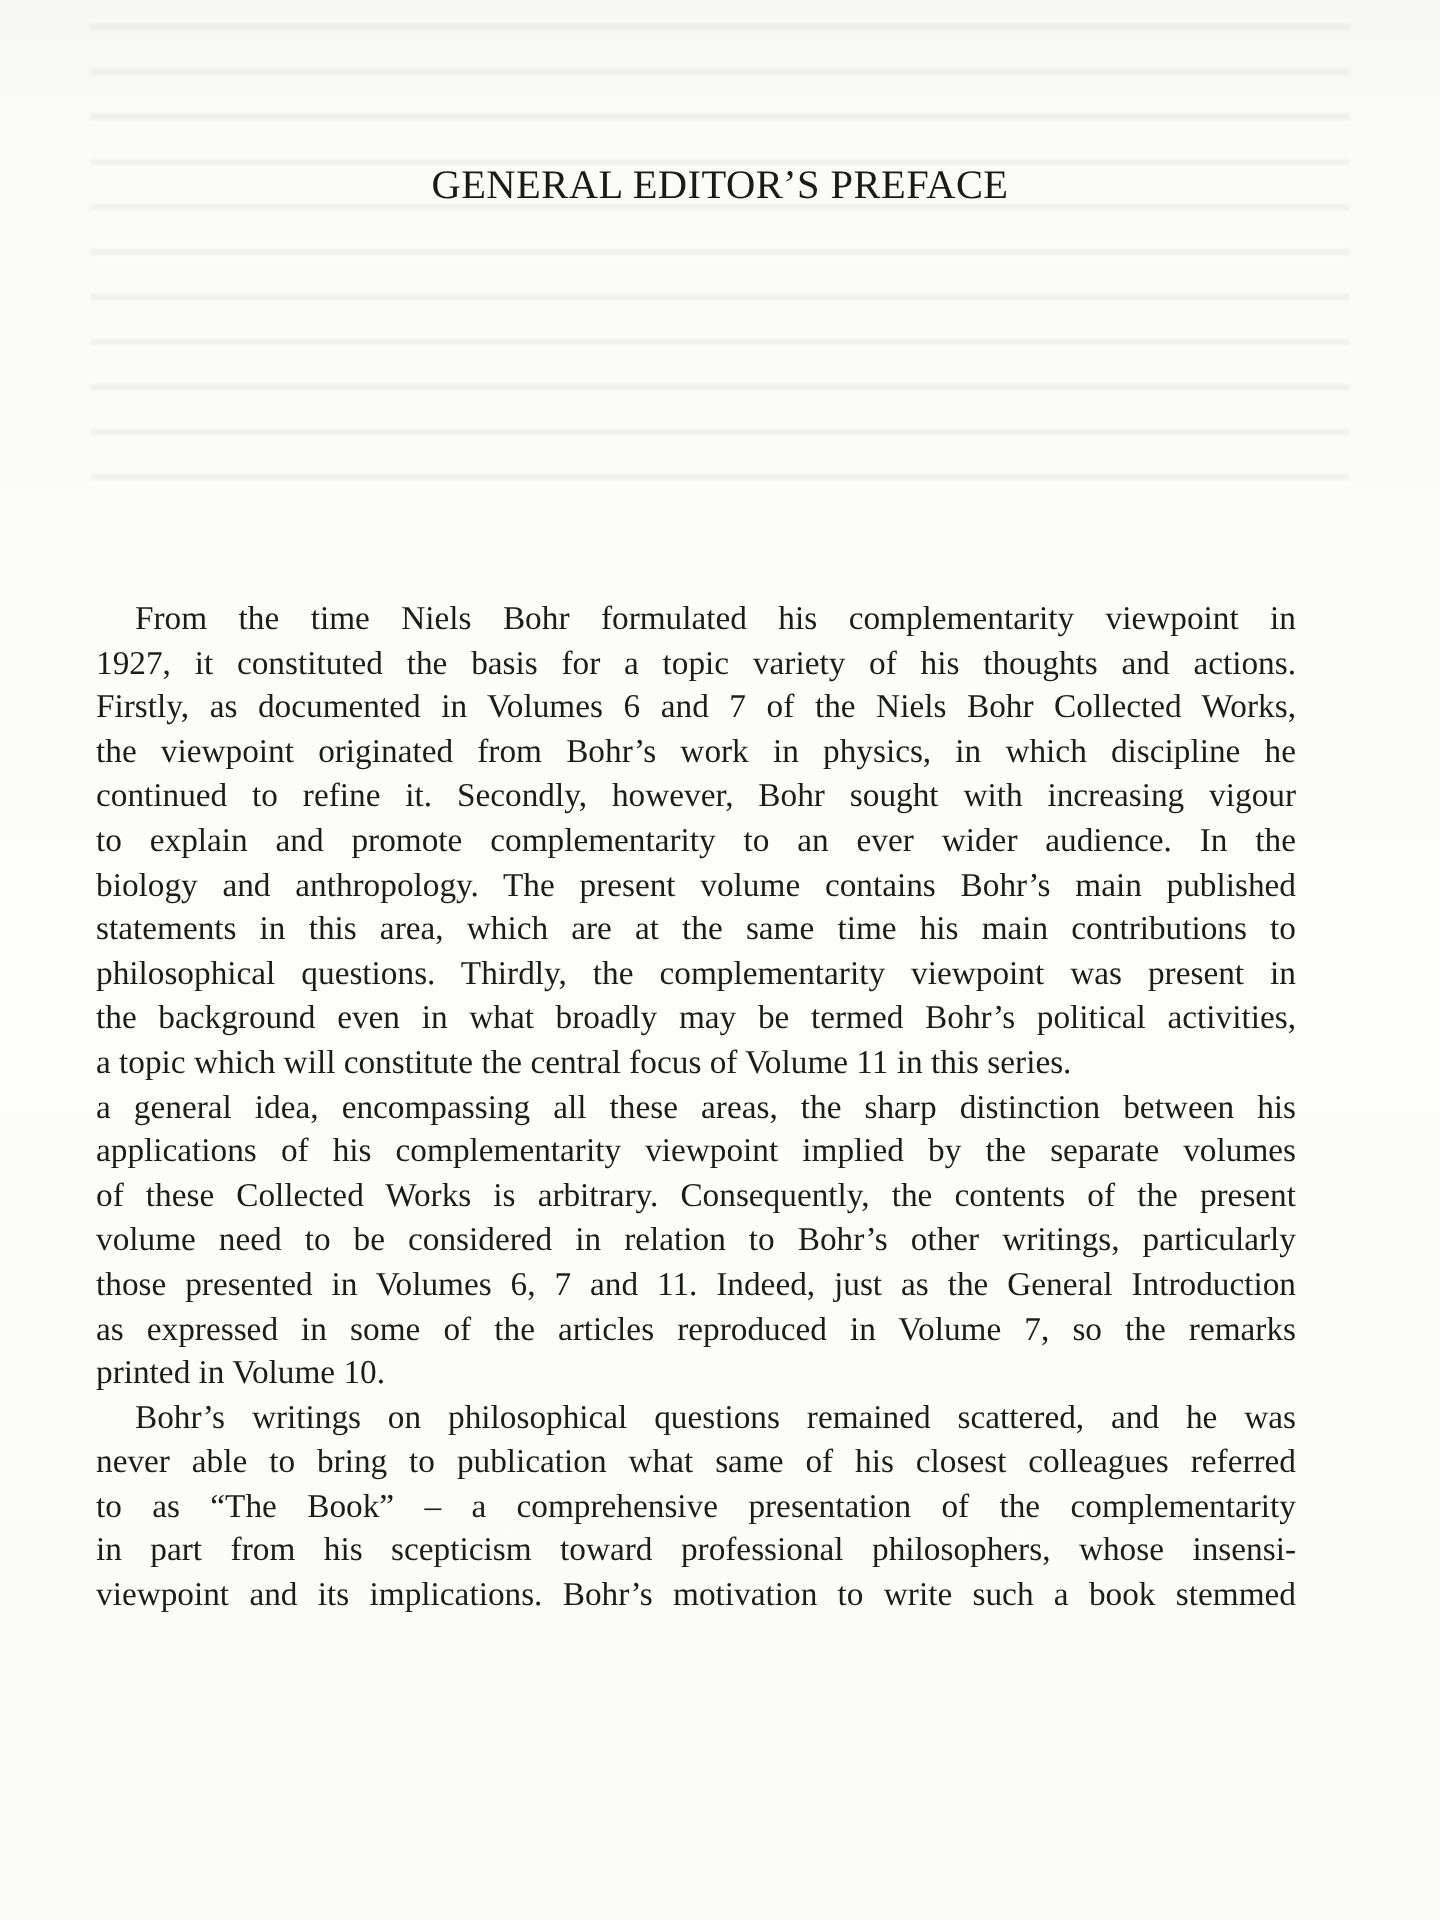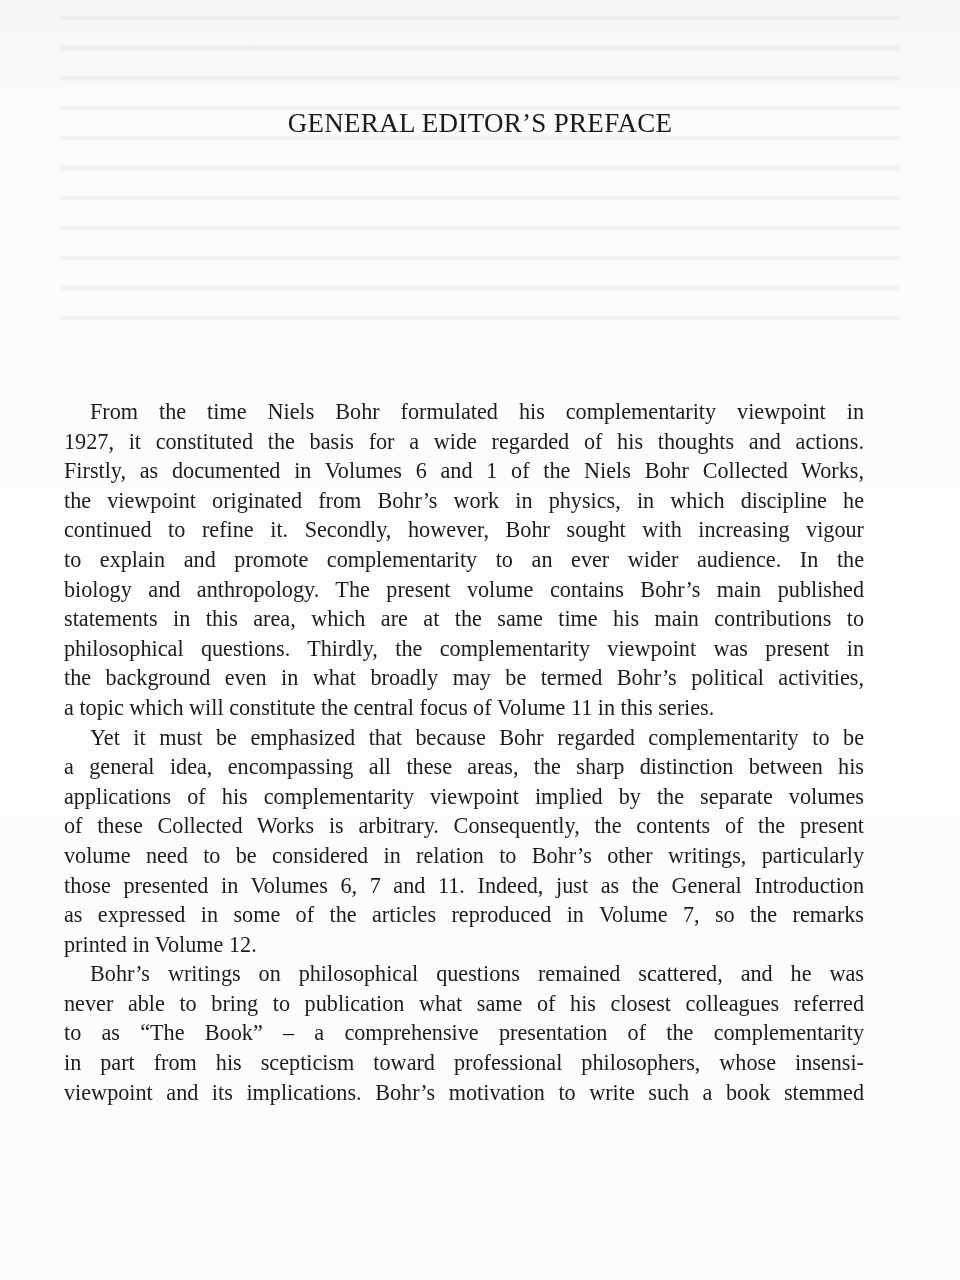--- a/index.html
+++ b/index.html
@@ -74,41 +74,40 @@
 
 <div class="page">
   <div class="bleed"></div>
 
   <h1 class="title">GENERAL EDITOR’S PREFACE</h1>
 
   <div class="body-text">
 
     <div>
       <span class="line indent">From the time Niels Bohr formulated his complementarity viewpoint in</span>
-      <span class="line">1927, it constituted the basis for a wide regarded of his thoughts and actions.</span>
-      <span class="line">Firstly, as documented in Volumes 6 and 1 of the Niels Bohr Collected Works,</span>
+      <span class="line">1927, it constituted the basis for a topic variety of his thoughts and actions.</span>
+      <span class="line">Firstly, as documented in Volumes 6 and 7 of the Niels Bohr Collected Works,</span>
       <span class="line">the viewpoint originated from Bohr’s work in physics, in which discipline he</span>
       <span class="line">continued to refine it. Secondly, however, Bohr sought with increasing vigour</span>
       <span class="line">to explain and promote complementarity to an ever wider audience. In the</span>
       <span class="line">biology and anthropology. The present volume contains Bohr’s main published</span>
       <span class="line">statements in this area, which are at the same time his main contributions to</span>
       <span class="line">philosophical questions. Thirdly, the complementarity viewpoint was present in</span>
       <span class="line">the background even in what broadly may be termed Bohr’s political activities,</span>
       <span class="line last">a topic which will constitute the central focus of Volume 11 in this series.</span>
     </div>
 
     <div>
-      <span class="line indent">Yet it must be emphasized that because Bohr regarded complementarity to be</span>
       <span class="line">a general idea, encompassing all these areas, the sharp distinction between his</span>
       <span class="line">applications of his complementarity viewpoint implied by the separate volumes</span>
       <span class="line">of these Collected Works is arbitrary. Consequently, the contents of the present</span>
       <span class="line">volume need to be considered in relation to Bohr’s other writings, particularly</span>
       <span class="line">those presented in Volumes 6, 7 and 11. Indeed, just as the General Introduction</span>
       <span class="line">as expressed in some of the articles reproduced in Volume 7, so the remarks</span>
-      <span class="line last">printed in Volume 12.</span>
+      <span class="line last">printed in Volume 10.</span>
     </div>
 
     <div>
       <span class="line indent">Bohr’s writings on philosophical questions remained scattered, and he was</span>
       <span class="line">never able to bring to publication what same of his closest colleagues referred</span>
       <span class="line">to as “The Book” – a comprehensive presentation of the complementarity</span>
       <span class="line">in part from his scepticism toward professional philosophers, whose insensi-</span>
       <span class="line">viewpoint and its implications. Bohr’s motivation to write such a book stemmed</span>
     </div>
   </div>

